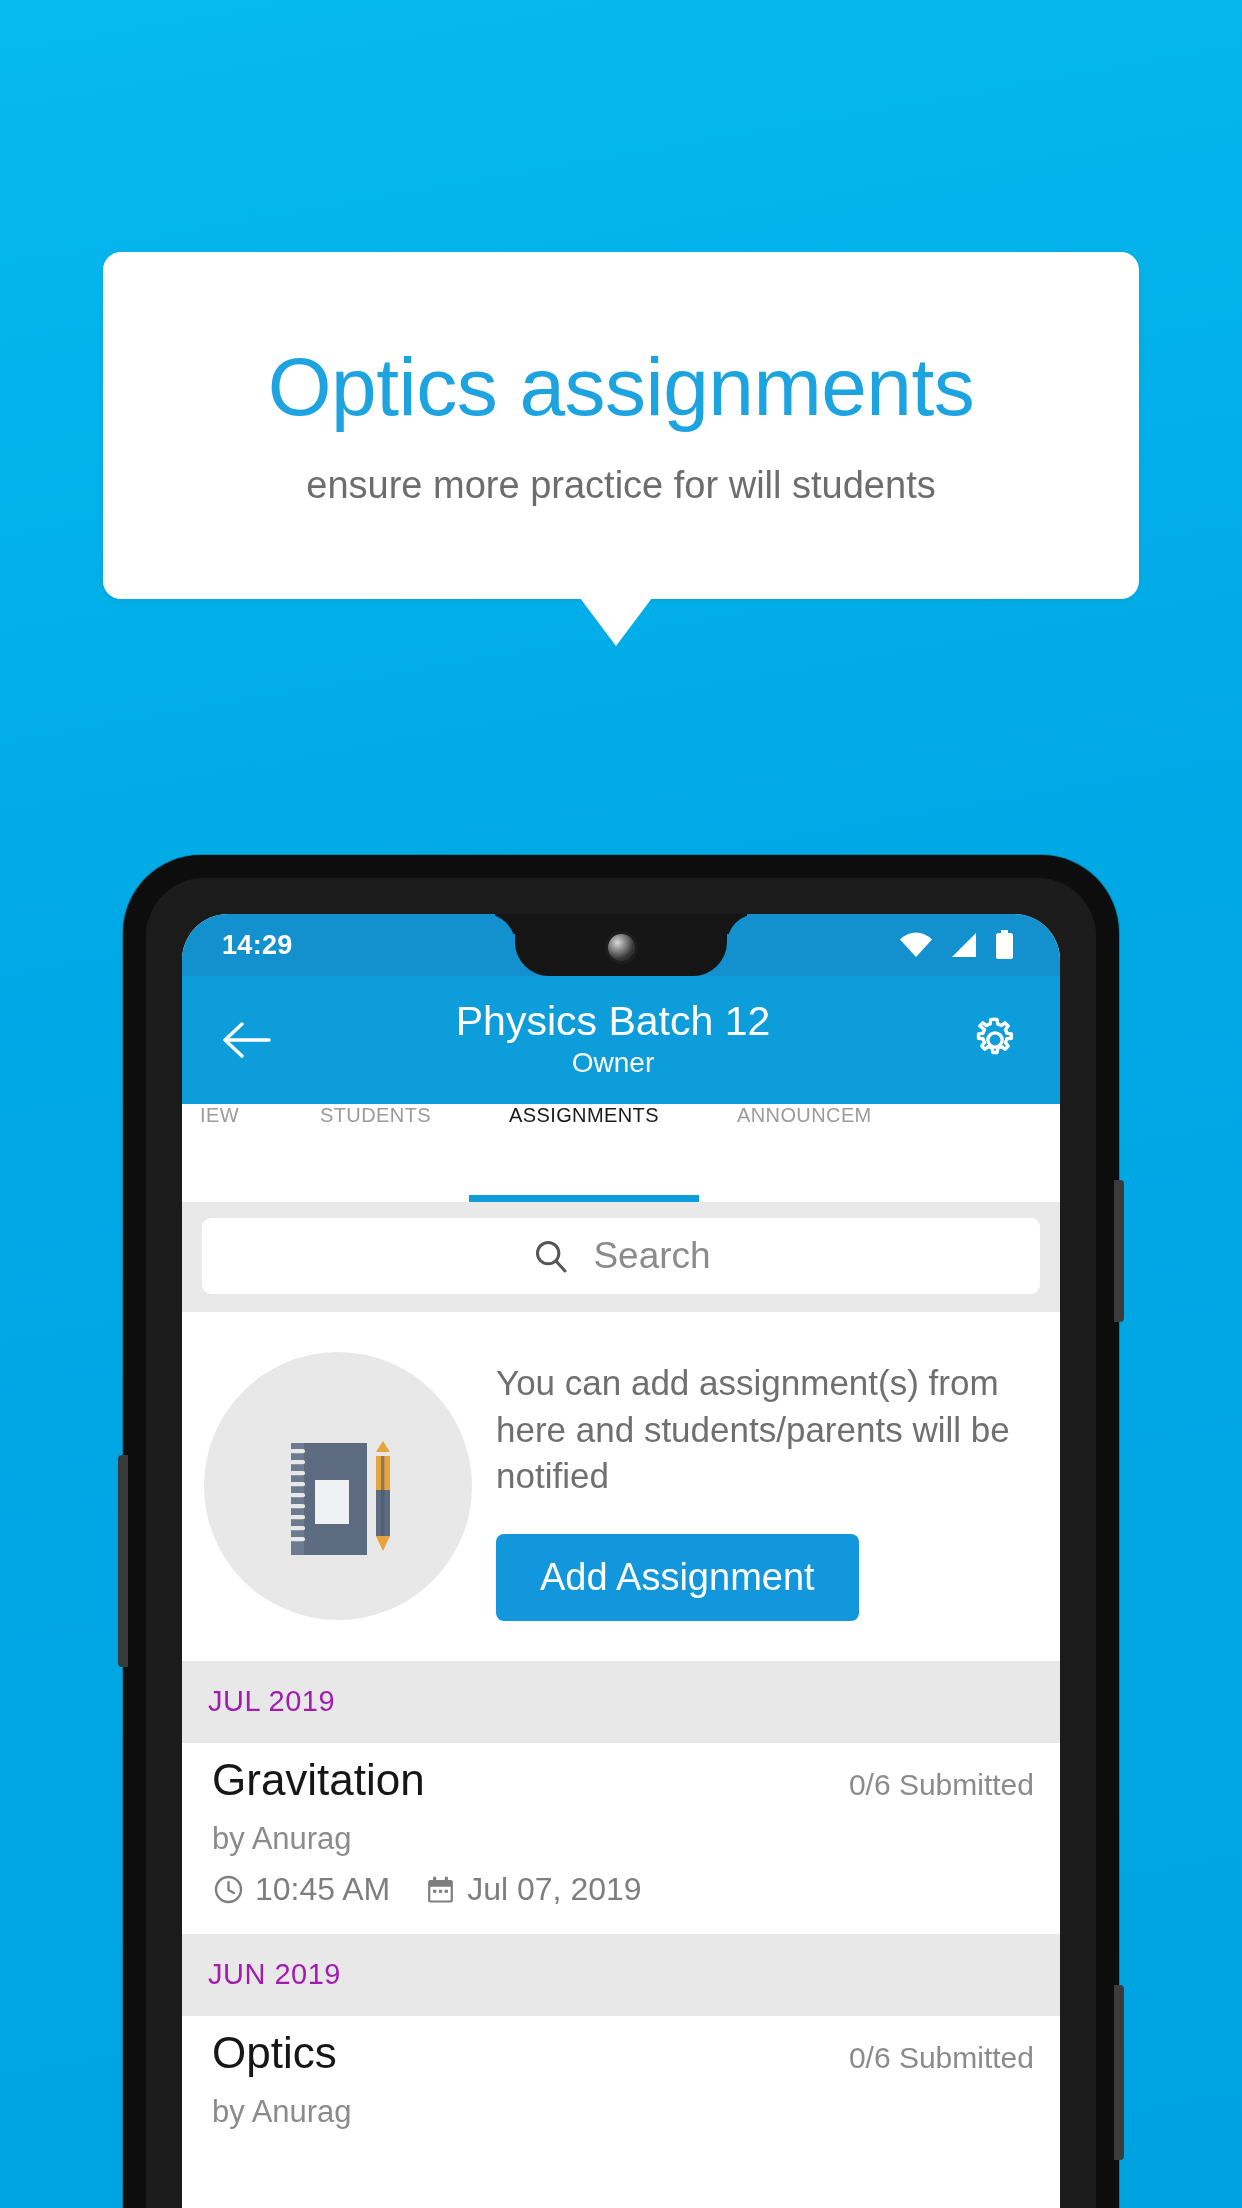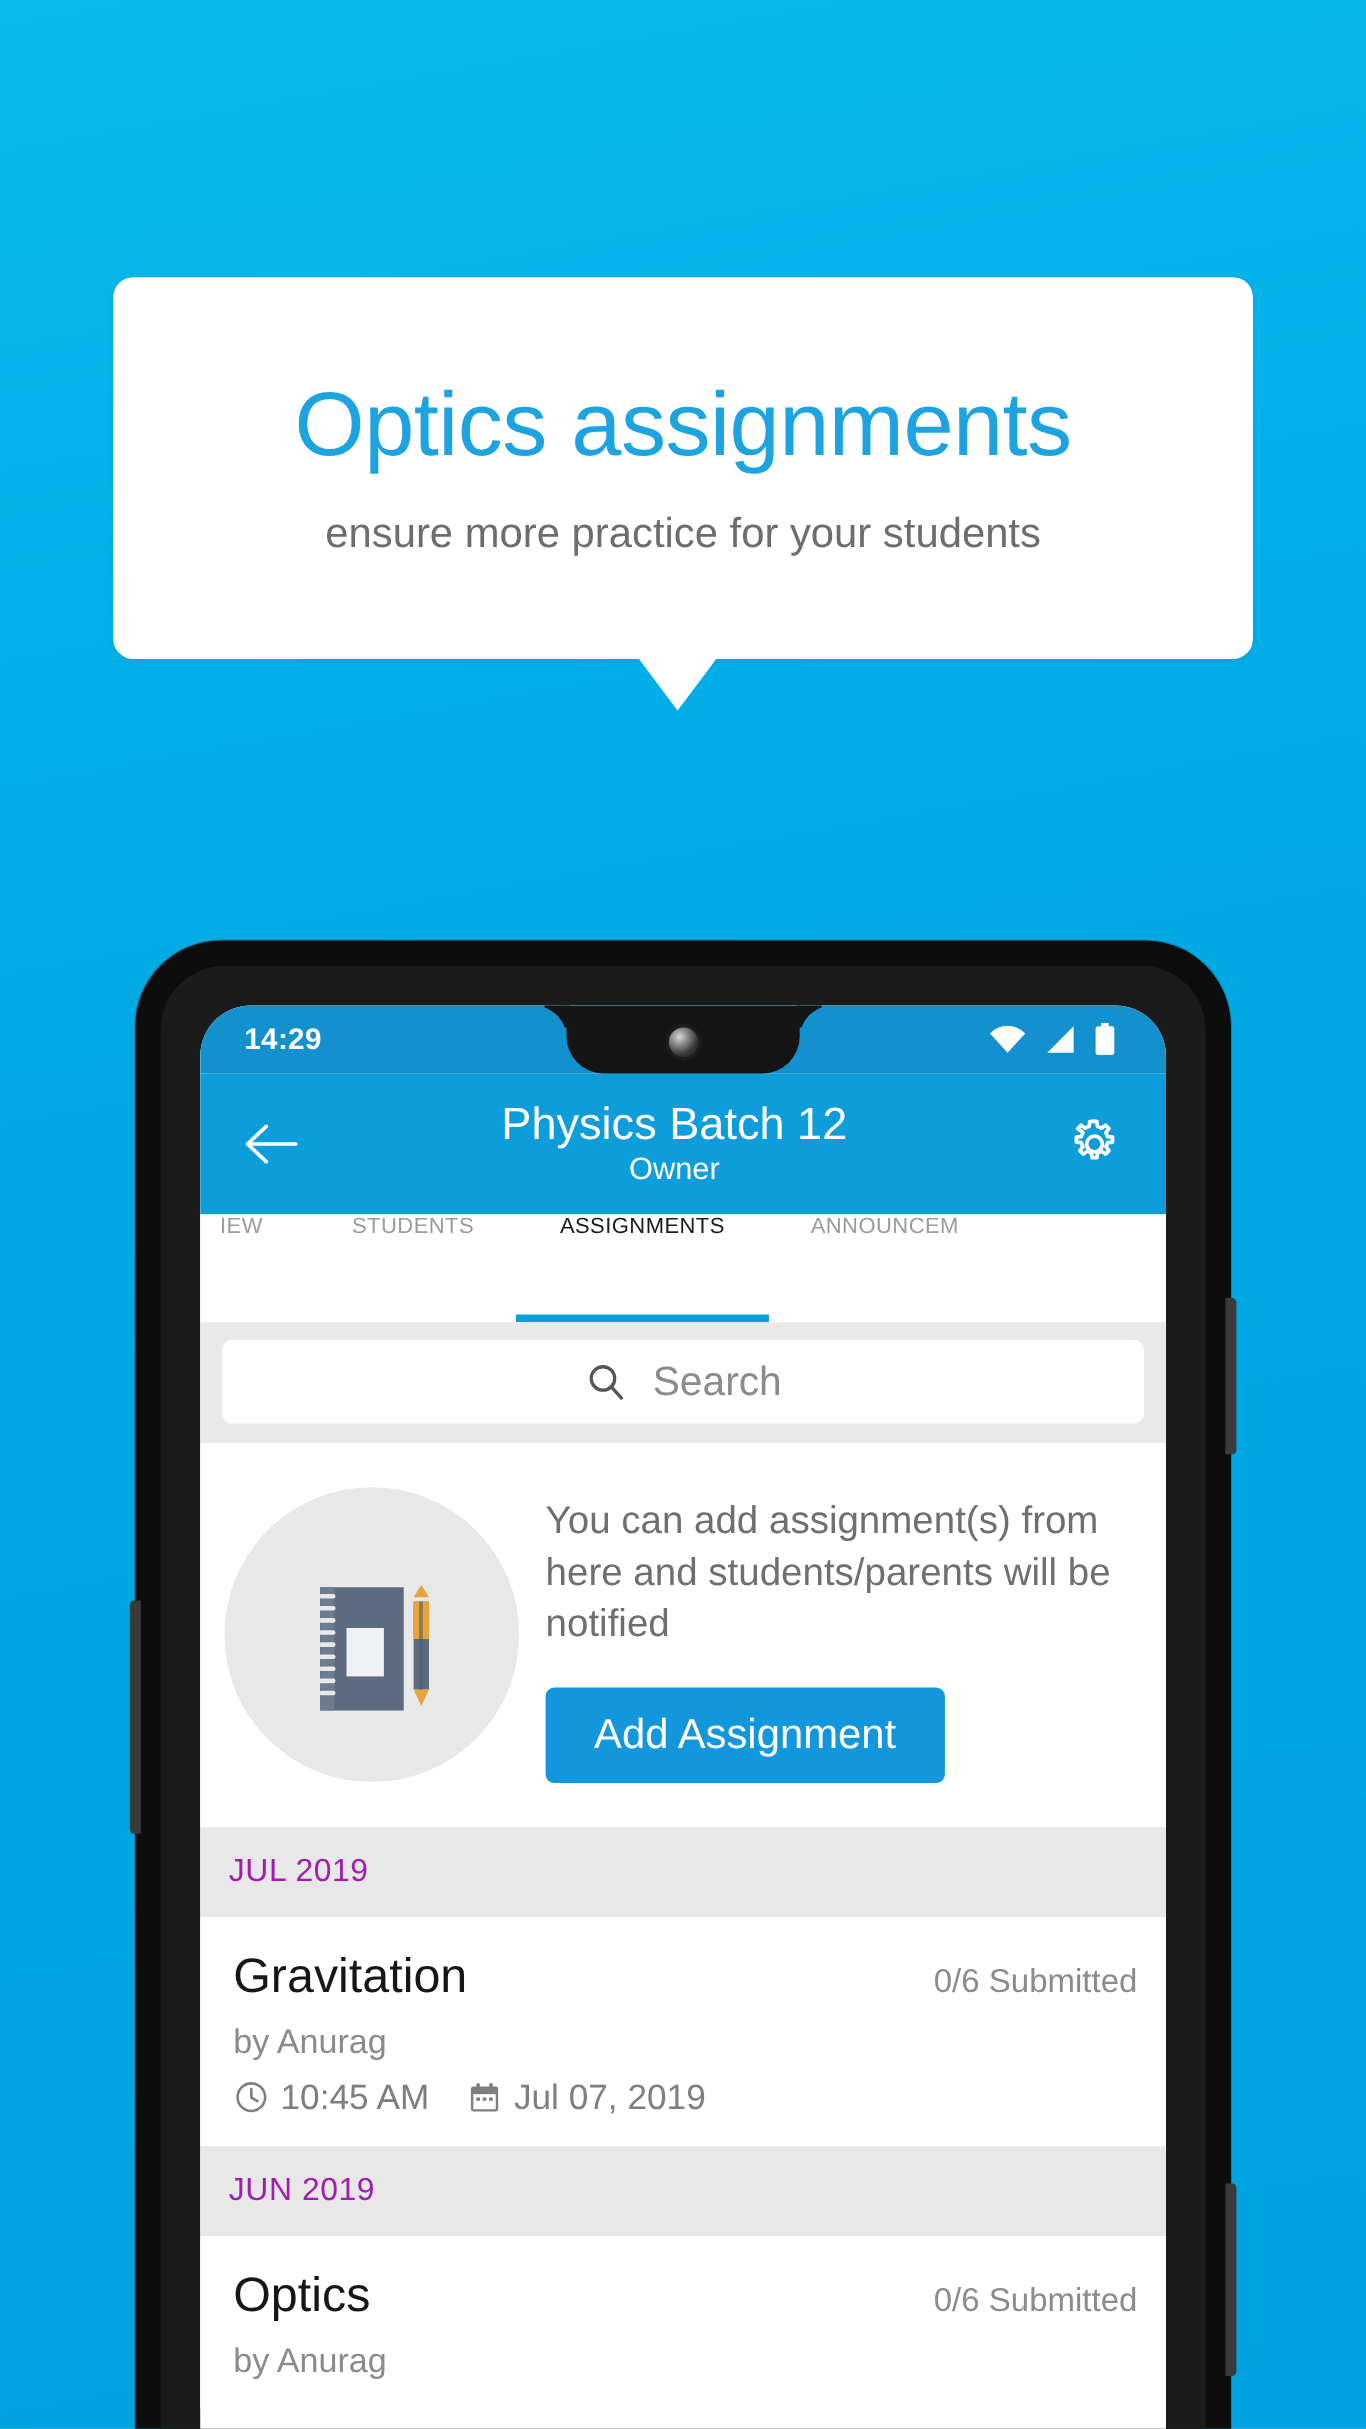--- a/index.html
+++ b/index.html
@@ -326,21 +326,21 @@
     height: 82px;
     display: flex;
     align-items: center;
     padding-left: 26px;
     font-size: 29px;
     color: #a21caf;
     letter-spacing: 0.5px;
   }
   .assignment-row {
     background: #ffffff;
-    padding: 29px 26px 26px 30px;
+    padding: 12px 26px 26px 30px;
   }
   .row-top {
     display: flex;
     align-items: baseline;
     justify-content: space-between;
   }
   .row-title {
     font-size: 44px;
     color: #161616;
     font-weight: 400;
@@ -363,21 +363,21 @@
     gap: 10px;
   }
   .row-meta .gap { width: 14px; }
   svg { display: block; }
 </style>
 </head>
 <body>
 
 <div class="callout">
   <div class="callout-title">Optics assignments</div>
-  <div class="callout-sub">ensure more practice for your students</div>
+  <div class="callout-sub">ensure more practice for will students</div>
 </div>
 <div class="callout-tail"></div>
 
 <div class="phone">
   <div class="btn-left"></div>
   <div class="btn-right-1"></div>
   <div class="btn-right-2"></div>
 
   <div class="phone-inner-bezel">
     <div class="screen">

